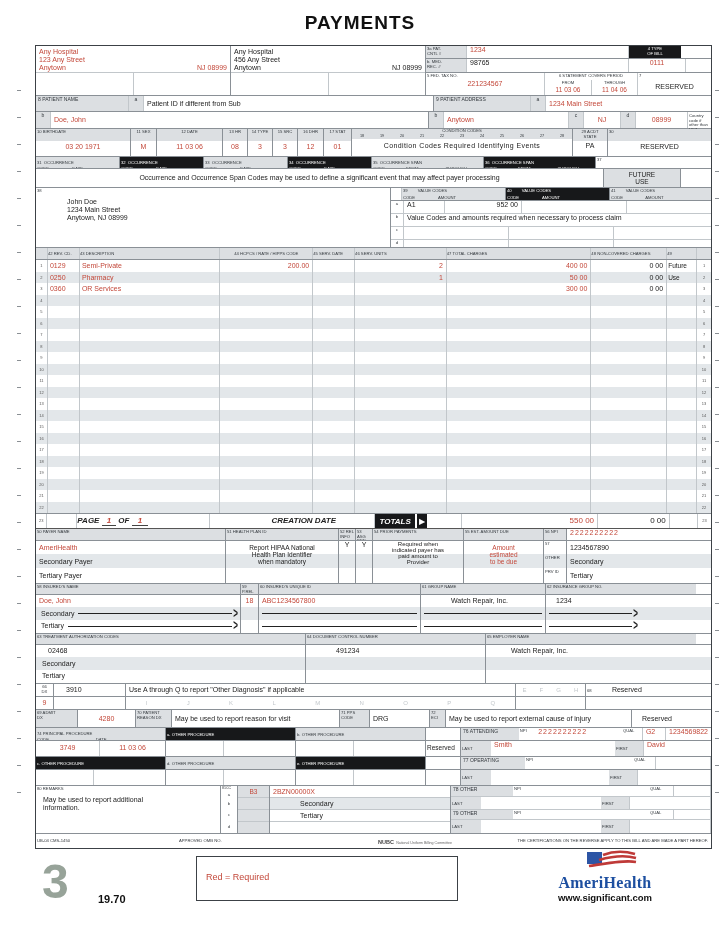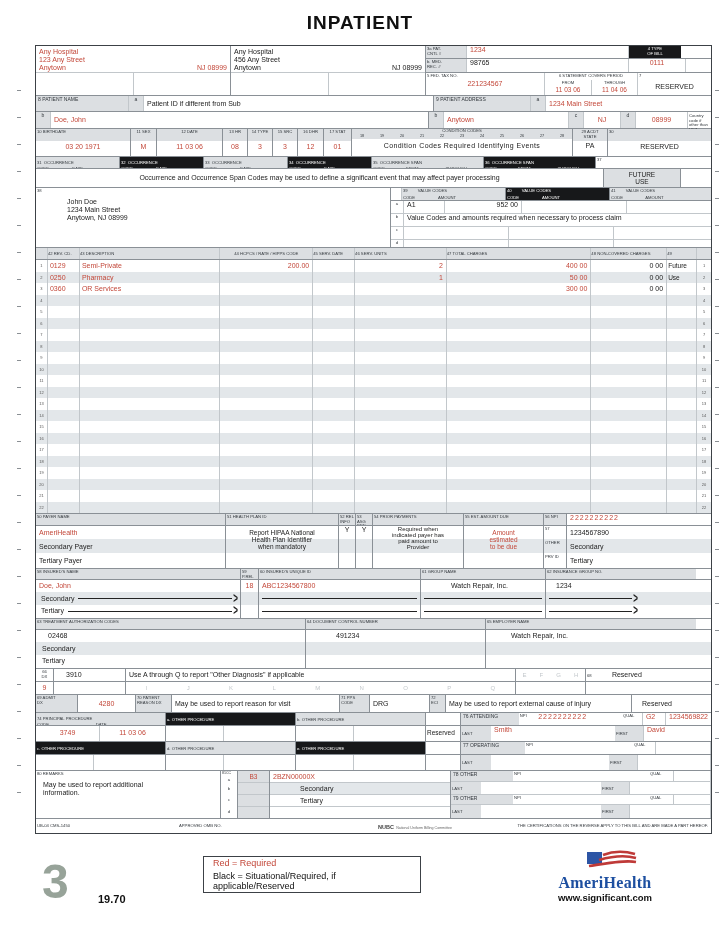--- a/index.html
+++ b/index.html
@@ -30,34 +30,34 @@
   .svcrow.shade{background:#e3e7ea}
   .sc{box-sizing:border-box;border-right:1px solid #c2c7cb;height:100%;overflow:hidden;line-height:11px}
   .sc.n{font-size:4px;color:#555;text-align:center}
   .sc.r{color:#c3483a;font-size:7px;padding:0 2px}
   .sc.ra{color:#c3483a;font-size:7px;text-align:right;padding:0 3px}
   .sc.ba{font-size:7px;text-align:right;padding:0 3px}
   .sc.f{font-size:6.5px;color:#222;padding:0 1px}
   .faint{color:#c3c8cc;font-size:6px}
   .footer-num{position:absolute;left:42px;top:858px;font-size:48px;font-weight:bold;color:#97a399;line-height:1}
   .footer-ver{position:absolute;left:98px;top:893px;font-size:11px;font-weight:bold;color:#111}
-  .legend{position:absolute;left:203px;top:856px;width:218px;border:1.5px solid #3c4146;background:#fff;padding:1px 9px;box-sizing:border-box}
+  .legend{position:absolute;left:196px;top:856px;width:262px;border:1.5px solid #3c4146;background:#fff;padding:15px 9px;box-sizing:border-box}
   .legend .l1{font-size:9px;color:#c3483a;margin-bottom:3px}
   .legend .l2{font-size:9px;color:#111}
   .brand{position:absolute;left:530px;top:850px;width:150px;text-align:center}
   .brand .nm{font-family:"Liberation Serif","DejaVu Serif",serif;font-weight:bold;font-size:16px;color:#1d4fa0;letter-spacing:.3px}
   .brand .url{font-size:9.5px;font-weight:bold;color:#111}
 </style>
 </head>
 <body>
 
 <div class="ticks" style="left:17px;top:90px;height:720px"></div>
 <div class="ticks" style="left:715px;top:90px;height:720px"></div>
 
-<div class="title">INPATIENT</div>
+<div class="title">PAYMENTS</div>
 
 <div class="form">
 
   <div class="row" style="height:50px">
     <div class="c col" style="width:195px">
       <div class="val red v7" style="padding-top:2px">Any Hospital</div>
       <div class="val red v7">123 Any Street</div>
       <div class="val red v7 flexsb" style="border-bottom:1px solid #c2c7cb">
         <span>Anytown</span>
         <span>NJ 08999</span>
@@ -604,20 +604,40 @@
         <div class="sc ra" style="width: 93px;"></div>
         <div class="sc" style="width: 42px;"></div>
         <div class="sc ra" style="width: 92px;"></div>
         <div class="sc ra" style="width: 145px;"></div>
         <div class="sc ba" style="width: 76px;"></div>
         <div class="sc f" style="width: 30px;"></div>
         <div class="sc n" style="width: 14px; border-right: none;">22</div>
       </div>
     </div>
 
+  <div class="row" style="height:15px;align-items:center;border-bottom:1.2px solid #555">
+    <div class="sc n" style="width:12px;line-height:14px">23</div>
+    <div class="sc" style="width:32px"></div>
+    <div class="sc" style="width:141px;font-size:8px;font-style:italic;font-weight:bold;line-height:14px">
+      <span>PAGE</span>
+      <span class="red" style="border-bottom:1px solid #444;padding:0 5px">1</span>
+      <span>OF</span>
+      <span class="red" style="border-bottom:1px solid #444;padding:0 6px">1</span>
+    </div>
+    <div class="sc rt" style="width:135px;font-size:8px;font-style:italic;font-weight:bold;line-height:14px;border-right:none">CREATION DATE</div>
+    <div class="sc" style="width:42px"></div>
+    <div class="sc" style="width:92px;line-height:14px">
+      <span class="dark" style="display:inline-block;font-size:8px;font-style:italic;font-weight:bold;padding:1px 4px">TOTALS</span>
+      <span class="dark" style="display:inline-block;font-size:8px;padding:1px 2px">▶</span>
+    </div>
+    <div class="sc ra" style="width:145px;line-height:14px;font-size:8px">550 00</div>
+    <div class="sc ba" style="width:76px;line-height:14px;font-size:8px">0 00</div>
+    <div class="sc" style="width:30px"></div>
+    <div class="sc n" style="width:14px;border-right:none;line-height:14px">23</div>
+  </div>
 
   <div style="position:relative;border-bottom:1px solid #8a9096">
     <div class="shadeband" style="position:absolute;left:0;top:25px;height:14px;width:100%"></div>
     <div style="display:flex;height:11px;border-bottom:1px solid #8a9096;position:relative">
       <div class="c lbl4 graybg" style="width:190px">50 PAYER  NAME</div>
       <div class="c lbl4 graybg" style="width:113px">51 HEALTH  PLAN  ID</div>
       <div class="c lbl4 graybg" style="width:17px;white-space:pre-line">52 REL
 INFO</div>
       <div class="c lbl4 graybg" style="width:17px;white-space:pre-line">53 ASG
 BEN</div>
@@ -917,21 +937,20 @@
     <div class="lbl4 rt" style="flex:1;padding-right:3px">THE CERTIFICATIONS ON THE REVERSE APPLY TO THIS BILL AND ARE MADE A PART HEREOF.</div>
   </div>
 
 </div>
 
 <div class="footer-num">3</div>
 <div class="footer-ver">19.70</div>
 
 <div class="legend">
   <div class="l1">Red = Required</div>
-  <div class="l2">Black = Situational/Required, if applicable/Reserved</div>
 </div>
 
 <div class="brand">
   <svg width="64" height="24" viewBox="0 0 64 24" style="display:block;margin:0 auto">
     <rect x="14" y="2" width="15" height="12" fill="#2d55a5"></rect>
     <path d="M30 5 C40 1,52 1,62 4" stroke="#bf3a38" stroke-width="2.6" fill="none"></path>
     <path d="M26 10 C40 6,52 5,63 8" stroke="#bf3a38" stroke-width="2.6" fill="none"></path>
     <path d="M16 16 C36 13,52 10,63 12" stroke="#bf3a38" stroke-width="2.6" fill="none"></path>
   </svg>
   <div class="nm">AmeriHealth</div>

